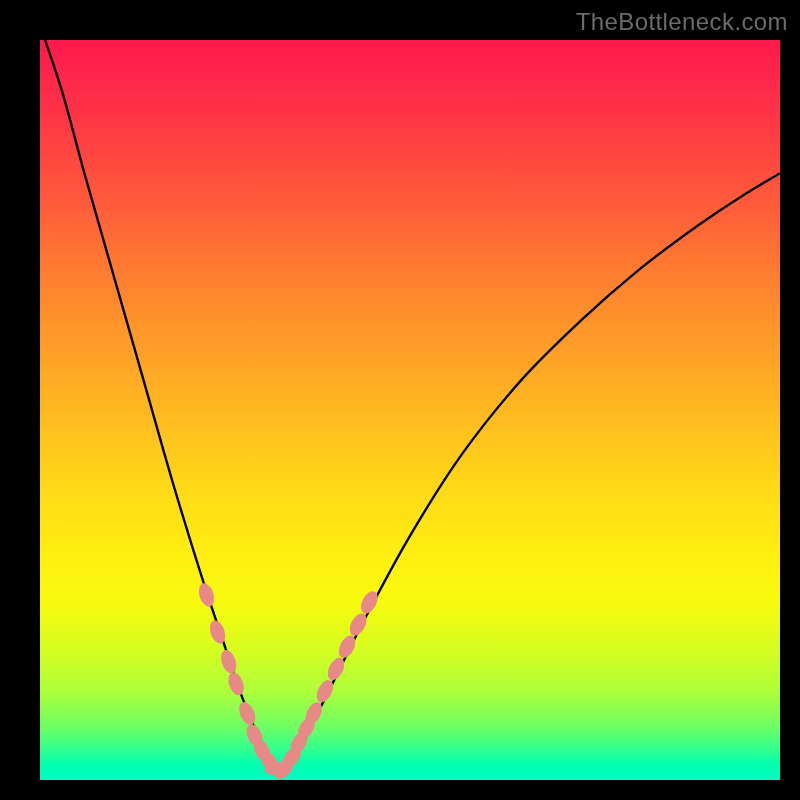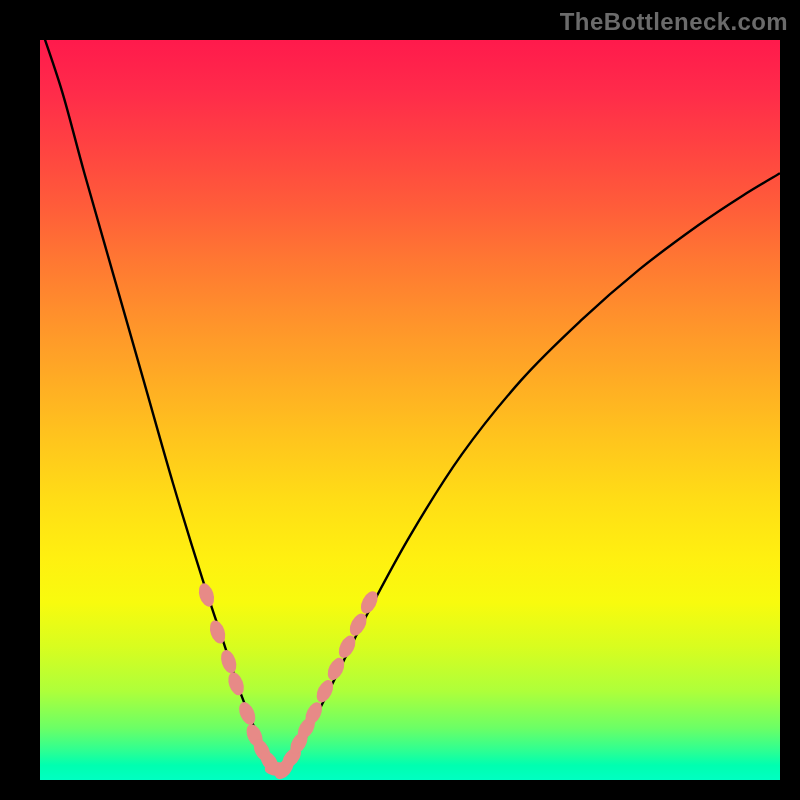--- a/index.html
+++ b/index.html
@@ -60,21 +60,21 @@
     top: 0;
     width: 100%;
     height: 100%;
   }
   .watermark {
     position: absolute;
     top: 8px;
     right: 12px;
     color: #6b6b6b;
     font-size: 24px;
-    font-weight: 700;
+    font-weight: 400;
     letter-spacing: 0.4px;
   }
 </style>
 </head>
 <body>
 
 <div class="frame">
   <div class="plot">
     <div class="gradient"></div>
     <svg class="curve" viewBox="0 0 740 740" preserveAspectRatio="none">

